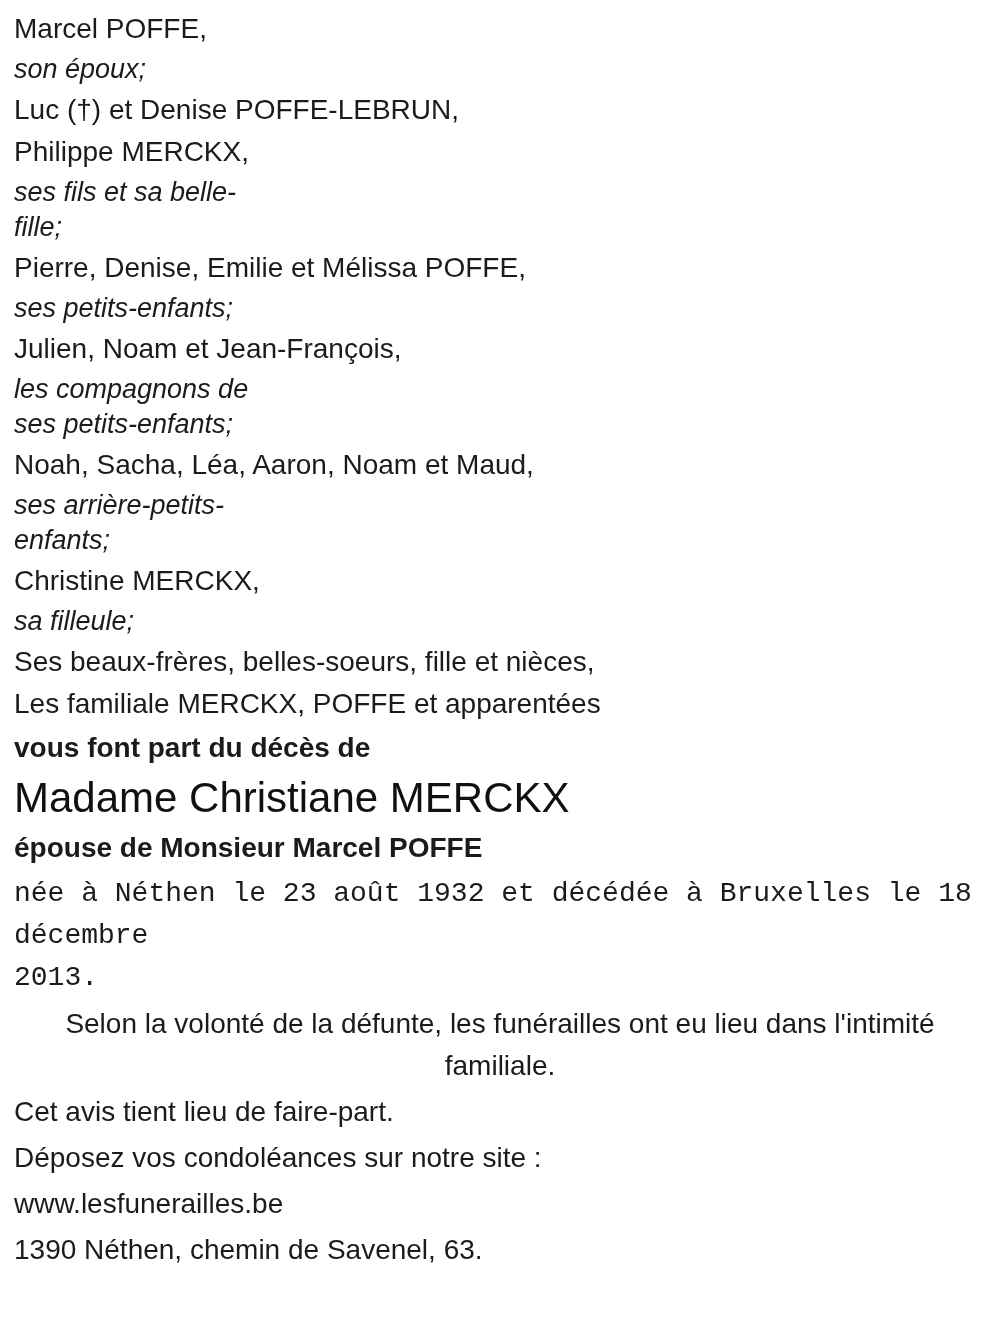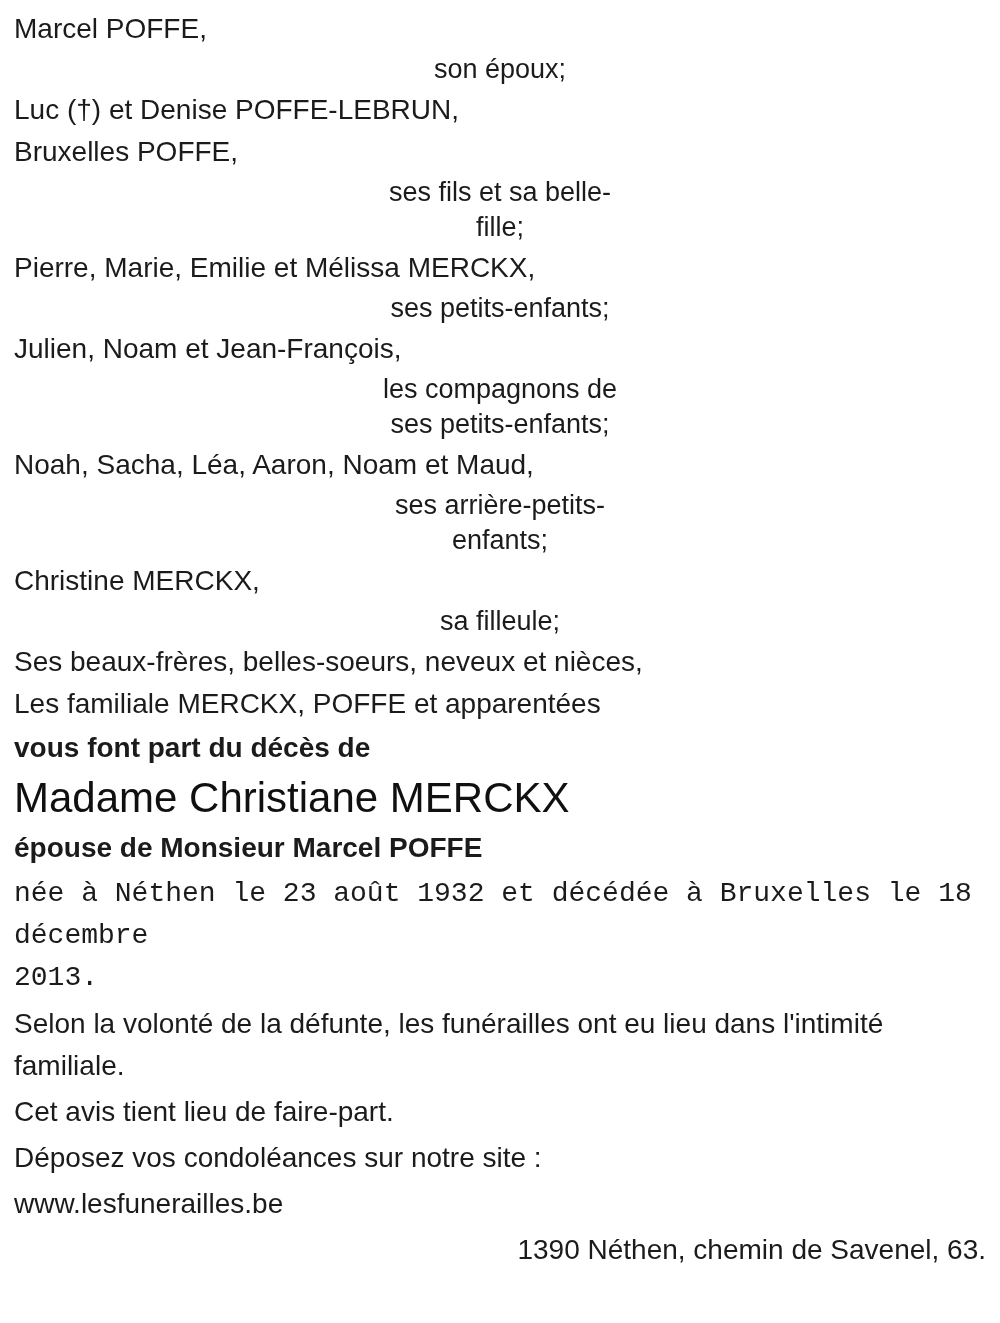--- a/index.html
+++ b/index.html
@@ -24,21 +24,22 @@
   .name {
     font-size: 28px;
     line-height: 38px;
     text-align: left;
     white-space: pre-line;
   }
   
   .rel {
     font-size: 27px;
     line-height: 35px;
-    text-align: center;
+    font-style: italic;
+    text-align: left;
     margin: -8px 0 5px 0;
     white-space: pre-line;
   }
   
   .body-line {
     font-size: 28px;
     line-height: 42px;
     text-align: left;
     white-space: pre-line;
   }
@@ -46,54 +47,54 @@
   .title {
     font-size: 42px;
     line-height: 50px;
     font-weight: 400;
     color: #101010;
     margin-top: 37px;
     white-space: pre-line;
   }
   .epouse  { margin-top: 40px; font-weight: bold; }
   .nee     { margin-top: 45px; font-family: Liberation Mono, monospace; }
-  .selon   { margin-top: 2px; }
+  .selon   { margin-top: 2px; text-align: center; }
   .avis    { margin-top: 3px; }
   .deposez { margin-top: 10px; }
   .www     { margin-top: 9px; }
-  .adresse { margin-top: 35px; text-align: right; }
+  .adresse { margin-top: 35px; }
 </style>
 </head>
 <body>
 
 <div class="page">
 
   <p class="name">Marcel POFFE,</p>
   <p class="rel">son époux;</p>
 
   <p class="name">Luc (†) et Denise POFFE-LEBRUN,</p>
-  <p class="name">Bruxelles POFFE,</p>
+  <p class="name">Philippe MERCKX,</p>
   <p class="rel">ses fils et sa belle-
 fille;</p>
 
-  <p class="name">Pierre, Marie, Emilie et Mélissa MERCKX,</p>
+  <p class="name">Pierre, Denise, Emilie et Mélissa POFFE,</p>
   <p class="rel">ses petits-enfants;</p>
 
   <p class="name">Julien, Noam et Jean-François,</p>
   <p class="rel">les compagnons de
 ses petits-enfants;</p>
 
   <p class="name">Noah, Sacha, Léa, Aaron, Noam et Maud,</p>
   <p class="rel">ses arrière-petits-
 enfants;</p>
 
   <p class="name">Christine MERCKX,</p>
   <p class="rel">sa filleule;</p>
 
-  <p class="name">Ses beaux-frères, belles-soeurs, neveux et nièces,</p>
+  <p class="name">Ses beaux-frères, belles-soeurs, fille et nièces,</p>
   <p class="name">Les familiale MERCKX, POFFE et apparentées</p>
 
   <p class="body-line intro">vous font part du décès de</p>
   <h1 class="title">Madame Christiane MERCKX</h1>
   <p class="body-line epouse">épouse de Monsieur Marcel POFFE</p>
   <p class="body-line nee">née à Néthen le 23 août 1932 et décédée à Bruxelles le 18 décembre
 2013.</p>
   <p class="body-line selon">Selon la volonté de la défunte, les funérailles ont eu lieu dans l'intimité
 familiale.</p>
   <p class="body-line avis">Cet avis tient lieu de faire-part.</p>

